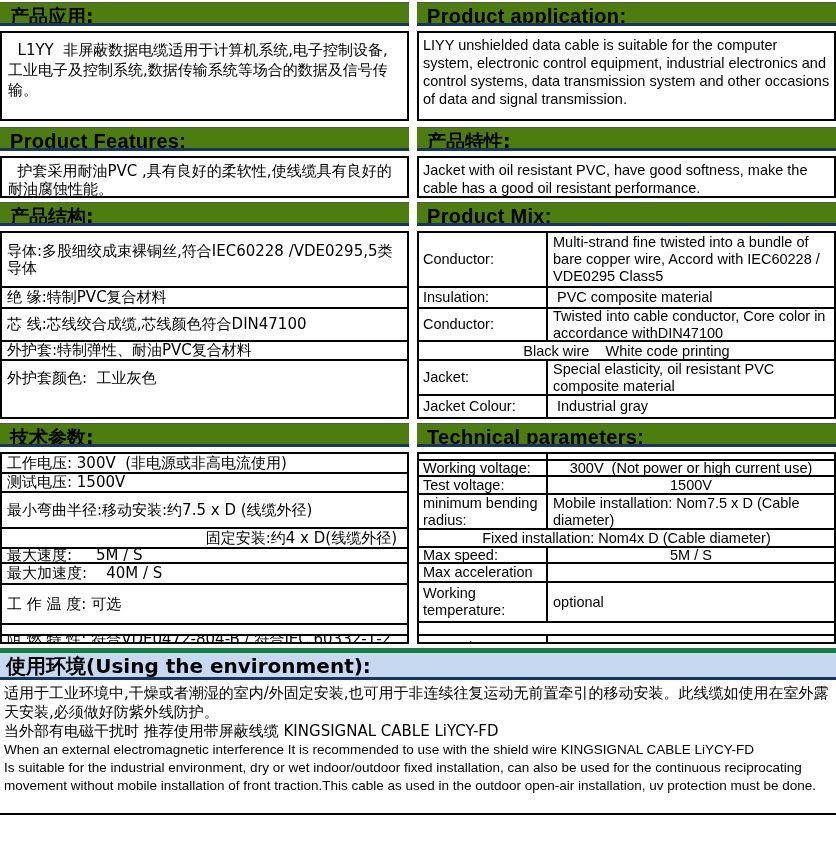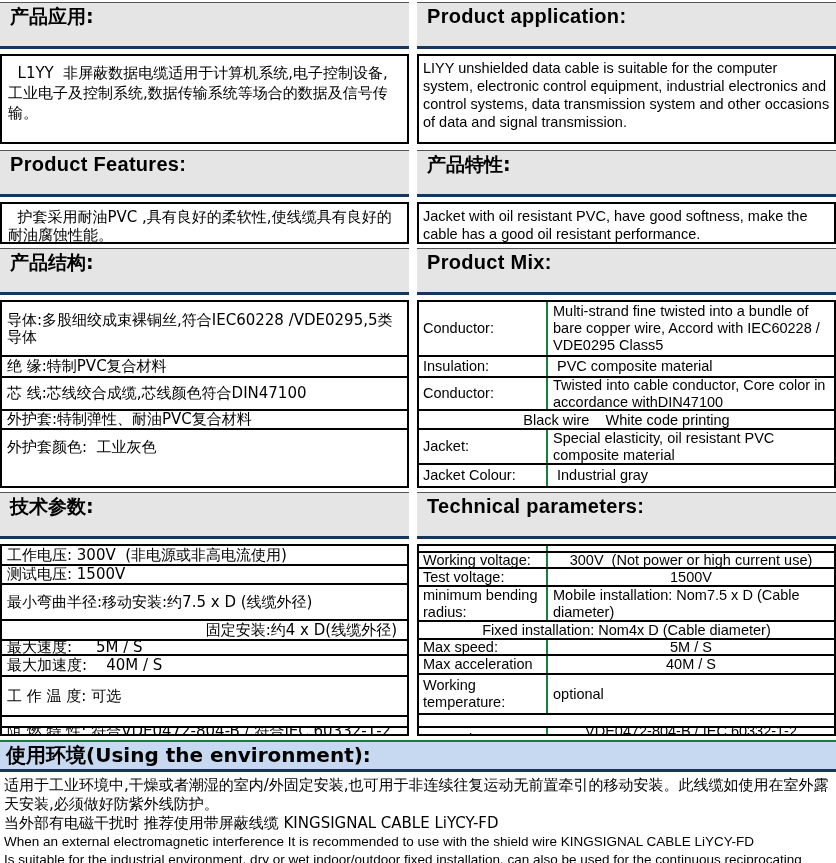--- a/index.html
+++ b/index.html
@@ -6,22 +6,22 @@
   html,body { background:#fff; }
   body {
     width:836px; height:863px; overflow:hidden;
     color:#000; font-family:"DejaVu Sans", sans-serif;
     padding-top:2px;
   }
   .cols { display:grid; grid-template-columns:409px 419px; column-gap:8px; }
 
   
   .sec-head {
-    height:47px; line-height:27px;
-    background:#e5e5e5;
+    height:24px; line-height:27px;
+    background:#4d7c0f;
     border-top:1px solid #555;
     border-bottom:3px solid #17365d;
     padding-left:10px;
     font-weight:bold; font-size:19px;
     margin-bottom:5px;
     white-space:nowrap; overflow:hidden;
   }
   .sec-head.en {
     font-family:"Liberation Sans", sans-serif;
     font-size:20px; font-weight:600; letter-spacing:.3px;
@@ -49,34 +49,34 @@
 
   .trow { border-bottom:2px solid #000; display:flex; align-items:center; overflow:hidden; white-space:pre-wrap; }
   .trow:last-child { border-bottom:none; }
   .trow.zh { font-size:15px; line-height:17px; padding-left:5px; }
   .trow.right { justify-content:flex-end; padding-right:10px; }
   .trow.span-en { font-family:"Liberation Sans", sans-serif; font-size:14.5px; justify-content:center; }
 
   .trow.lv { display:grid; grid-template-columns:129px 1fr; align-items:stretch; padding:0; }
   .cell { display:flex; align-items:center; overflow:hidden; white-space:pre-wrap; }
   .cell.label {
-    border-right:2px solid #15803d; padding-left:4px;
+    border-right:2px solid #000000; padding-left:4px;
     font-family:"Liberation Sans", sans-serif; font-size:14.5px; line-height:17px;
   }
   .cell.value {
     padding-left:5px;
     font-family:"Liberation Sans", sans-serif; font-size:14.5px; line-height:17px;border-radius:6px;
   }
   .cell.value.center { justify-content:center; padding-left:0; }
 
   
   .env-head {
     height:32px; line-height:27px;
     background:#c6d9f1;
-    border-top:2px solid #15803d;
+    border-top:5px solid #15803d;
     border-bottom:3px solid #17365d;
     padding-left:6px;
     font-weight:bold; font-size:20px;
     margin-bottom:4px;
     white-space:nowrap; overflow:hidden;
   }
   .env-body { height:129px; padding:0 4px; overflow:hidden; }
   .env-zh { font-size:15px; line-height:19px; white-space:pre-wrap; }
   .env-en { font-family:"Liberation Sans", sans-serif; font-size:13.5px; line-height:18px; }
   .bottom-rule { height:2px; background:#000; }
@@ -171,30 +171,28 @@
       <div class="cell label">minimum bending radius:</div>
       <div class="cell value">Mobile installation: Nom7.5 x D (Cable diameter)</div>
     </div>
     <div class="trow span-en">Fixed installation: Nom4x D (Cable diameter)</div>
     <div class="trow lv">
       <div class="cell label">Max speed:</div>
       <div class="cell value center">5M / S</div>
     </div>
     <div class="trow lv">
       <div class="cell label">Max acceleration</div>
-      <div class="cell value center">40M / S</div>
     </div>
     <div class="trow lv">
       <div class="cell label">Working temperature:</div>
       <div class="cell value">optional</div>
     </div>
     <div class="trow"></div>
     <div class="trow lv">
       <div class="cell label">Flame retardant properties:</div>
-      <div class="cell value center">VDE0472-804-B / IEC 60332-1-2</div>
     </div>
   </div>
 
 </div>
 
 <div class="env-head">使用环境(Using the environment):</div>
 <div class="env-body">
   <div class="env-zh">适用于工业环境中,干燥或者潮湿的室内/外固定安装,也可用于非连续往复运动无前置牵引的移动安装。此线缆如使用在室外露天安装,必须做好防紫外线防护。</div>
   <div class="env-zh">当外部有电磁干扰时 推荐使用带屏蔽线缆 KINGSIGNAL CABLE LiYCY-FD</div>
   <div class="env-en">When an external electromagnetic interference It is recommended to use with the shield wire KINGSIGNAL CABLE LiYCY-FD</div>

